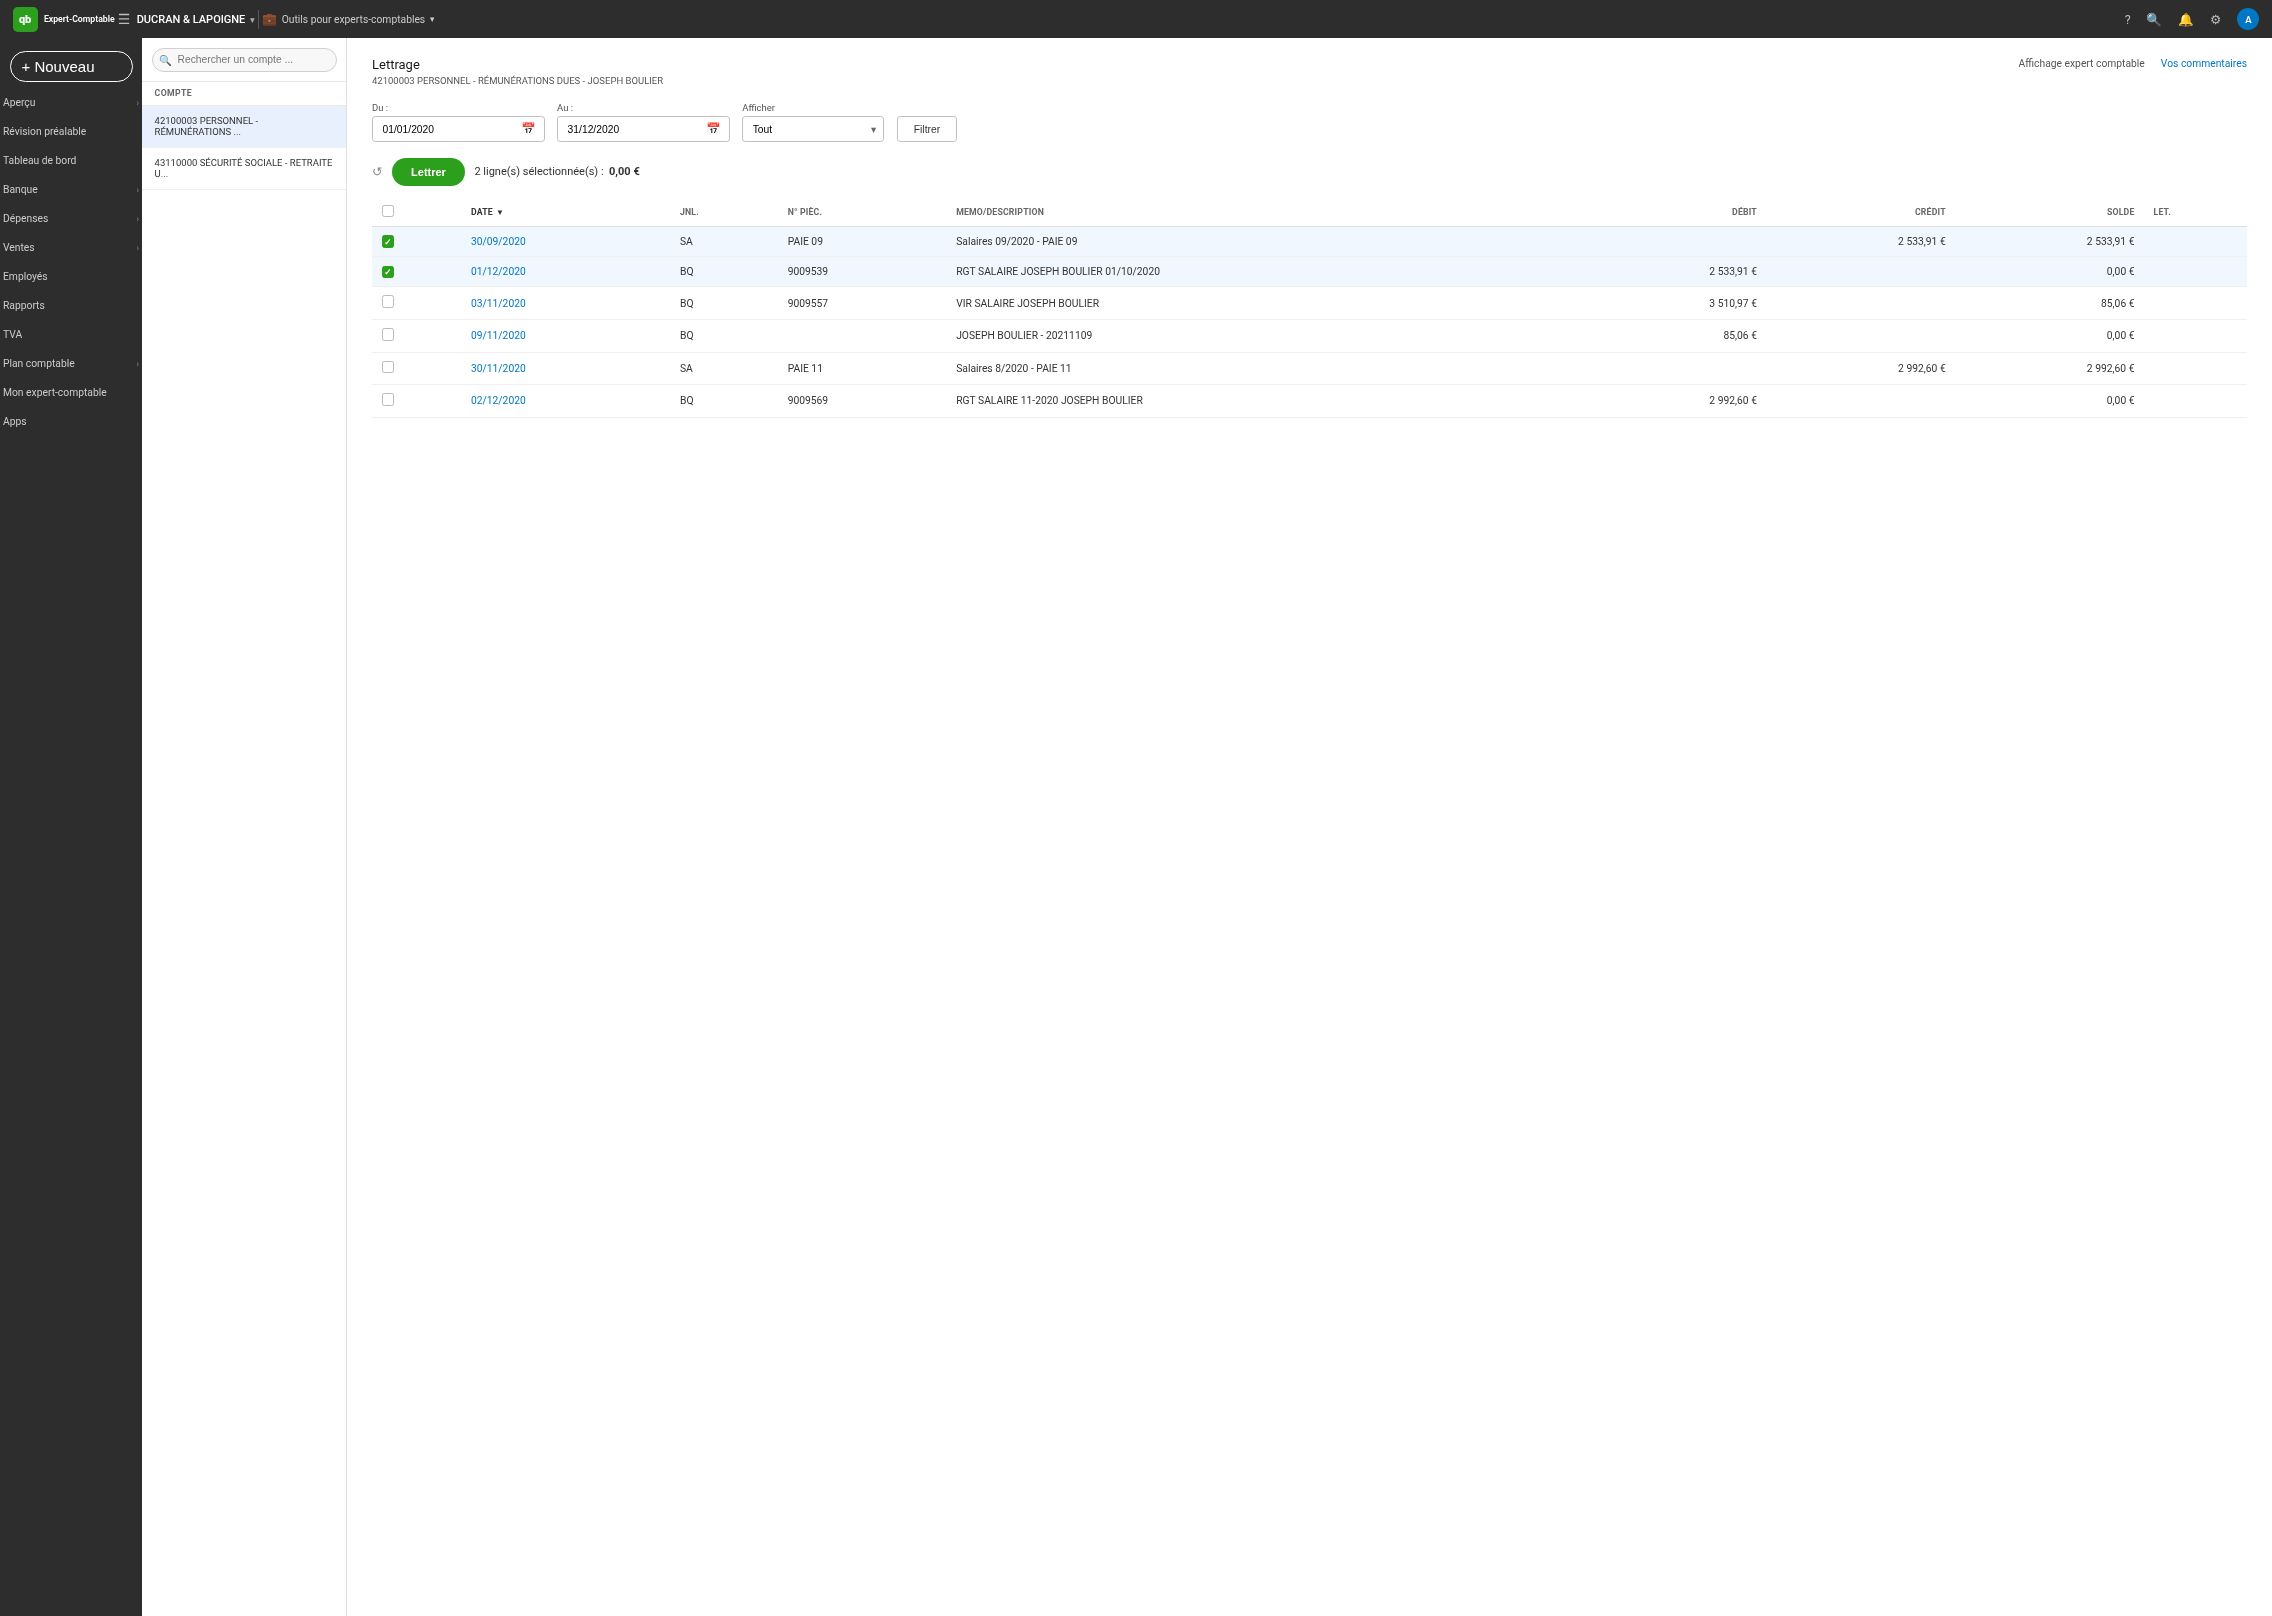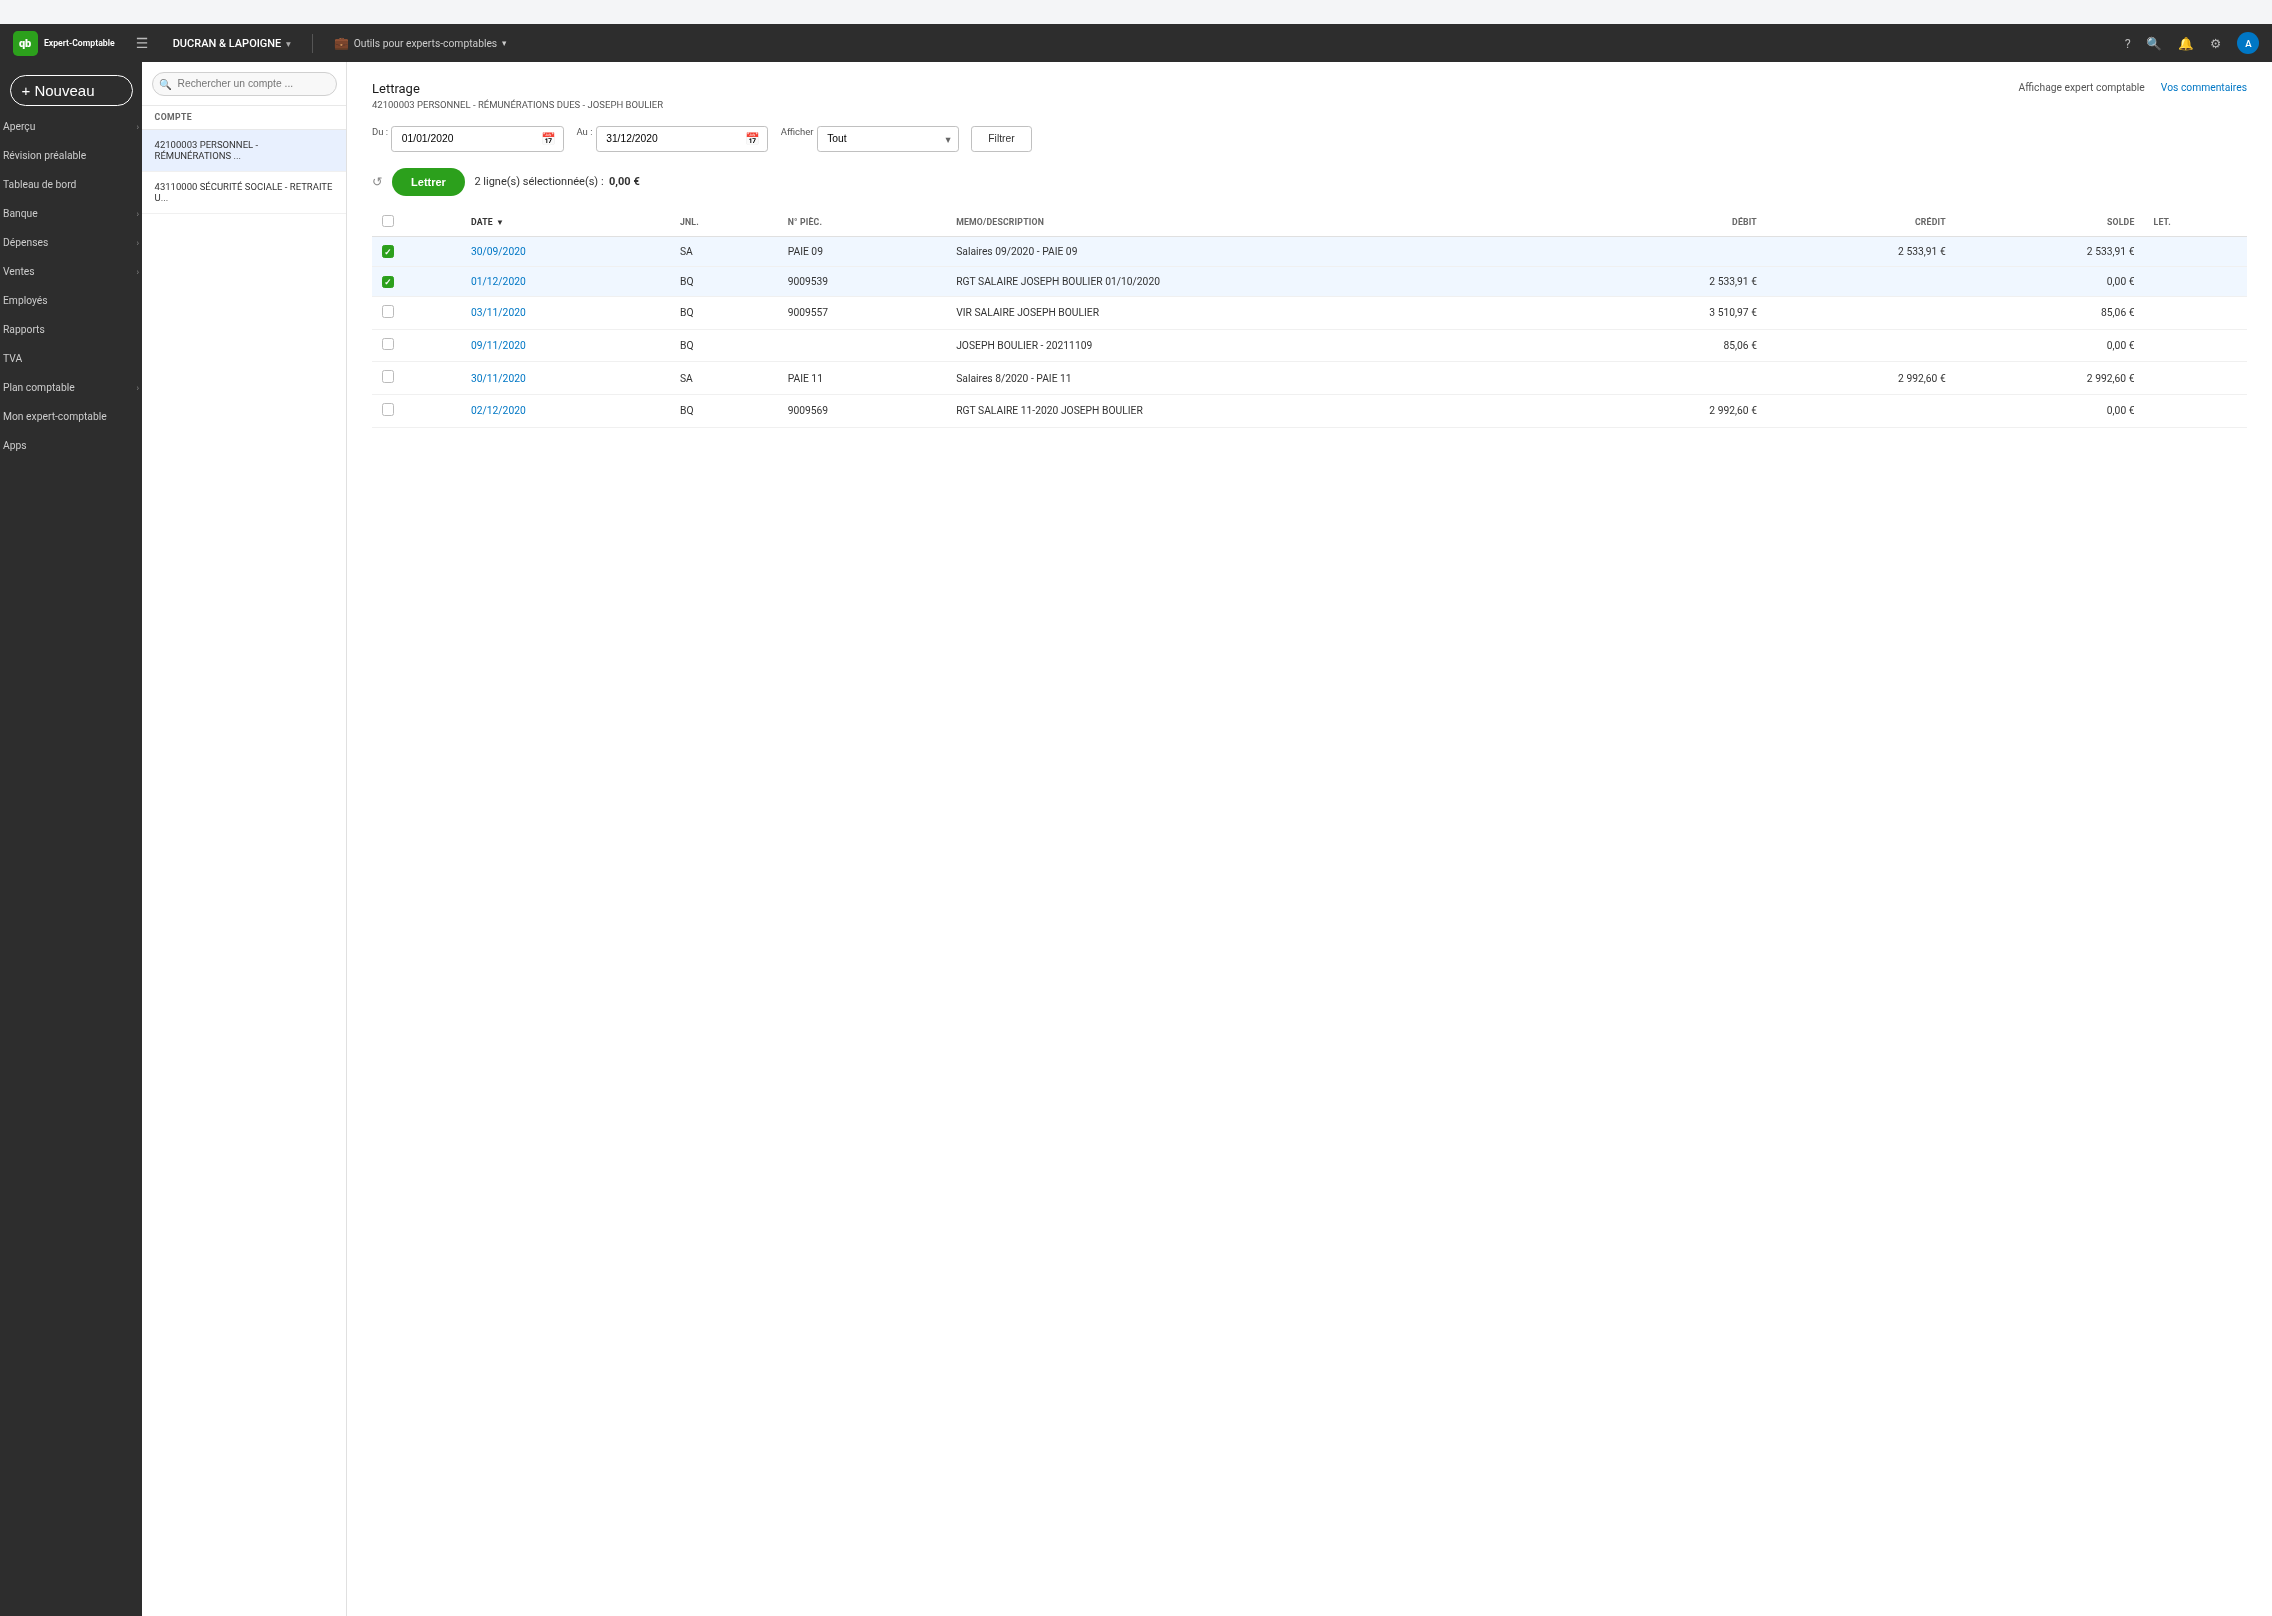--- a/index.html
+++ b/index.html
@@ -1,20 +1,20 @@
 <!DOCTYPE html>
 <html style="font-size:12.6px"><head>
   <meta charset="utf-8">
   <style>
     * { box-sizing: border-box; margin: 0; padding: 0; }
     body { font-family: -apple-system, BlinkMacSystemFont, 'Segoe UI', Roboto, sans-serif; font-size: 10.3px; background: #f4f5f7; color: #333; display: flex; flex-direction: column; height: 100vh; overflow: hidden; }
 
     
     .topnav {
-      display: flex; align-items: center; background: #2d2d2d; height: 38px; padding: 0 12.6px; gap: 18px; flex-shrink: 0; z-index: 100; margin-top: 24px;
+      display: flex; align-items: center; background: #2d2d2d; height: 38px; padding: 0 12.6px; gap: 0; flex-shrink: 0; z-index: 100;
     }
     .topnav-logo { display: flex; align-items: center; gap: 6.3px; }
     .logo-circle { width: 25px; height: 25px; background: #2ca01c; border-radius: 4.7px; display: flex; align-items: center; justify-content: center; }
     .logo-text { color: white; font-size: 8.7px; font-weight: 600; line-height: 1.2; }
     .topnav-hamburger { color: #bbb; cursor: pointer; font-size: 14px; margin-left: 3.2px; }
     .topnav-company { display: flex; align-items: center; gap: 4.7px; color: white; font-size: 11px; font-weight: 500; cursor: pointer; margin-left: 6.3px; }
     .topnav-company .chevron { color: #aaa; font-size: 9.5px; }
     .topnav-divider { width: 0.8px; height: 19px; background: #555; margin: 0 3.2px; }
     .topnav-tools { display: flex; align-items: center; gap: 4.7px; color: #ccc; font-size: 10.3px; cursor: pointer; }
     .topnav-tools .chevron { font-size: 8.7px; }
@@ -60,21 +60,21 @@
     
     .lettrage-header { display: flex; align-items: flex-start; justify-content: space-between; margin-bottom: 16px; }
     .lettrage-title { font-size: 13px; font-weight: 400; color: #1a1a1a; }
     .lettrage-subtitle { font-size: 9.5px; color: #555; margin-top: 3.2px; }
     .lettrage-actions { display: flex; gap: 16px; align-items: center; }
     .affichage-link { font-size: 10.3px; color: #555; cursor: pointer; text-decoration: none; }
     .commentaires-link { font-size: 10.3px; color: #0077c5; cursor: pointer; text-decoration: none; }
 
     
     .filter-row { display: flex; align-items: flex-end; gap: 12.6px; margin-bottom: 16px; }
-    .filter-group { display: flex; flex-direction: row; gap: 3.2px; }
+    .filter-group { display: flex; flex-direction: column; gap: 3.2px; }
     .filter-label { font-size: 9.5px; color: #555; }
     .filter-input-wrapper { position: relative; display: flex; align-items: center; }
     .filter-input {
       border: 0.8px solid #c0c0c0; border-radius: 3.2px; padding: 6.3px 28px 6.3px 9.5px; font-size: 10.3px; outline: none; min-width: 126px;
     }
     .calendar-icon { position: absolute; right: 8px; color: #666; font-size: 12px; cursor: pointer; }
     .filter-select-wrapper { position: relative; min-width: 142px; }
     .filter-select {
       appearance: none; -webkit-appearance: none; border: 0.8px solid #c0c0c0; border-radius: 3.2px; padding: 6.3px 25px 6.3px 9.5px; font-size: 10.3px; background: white; width: 100%; outline: none; cursor: pointer;
     }

